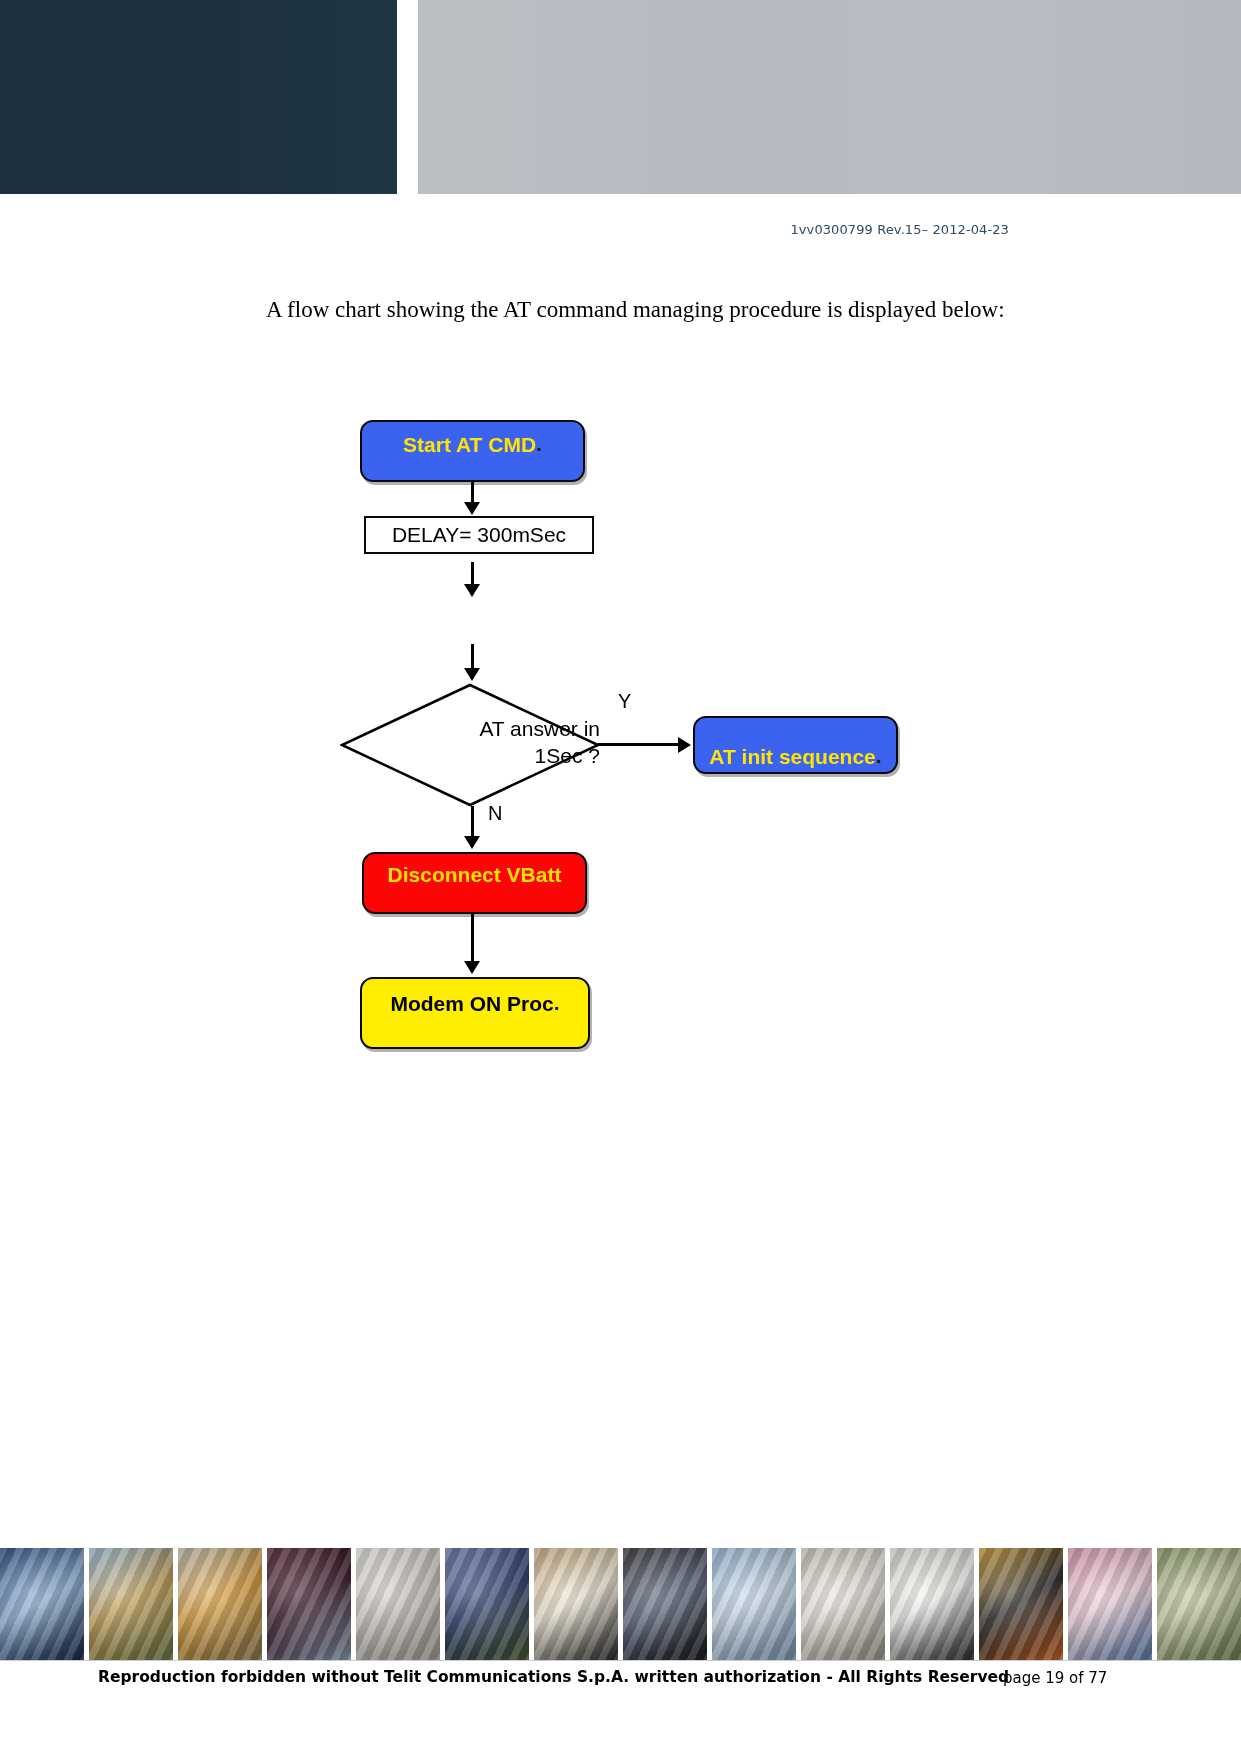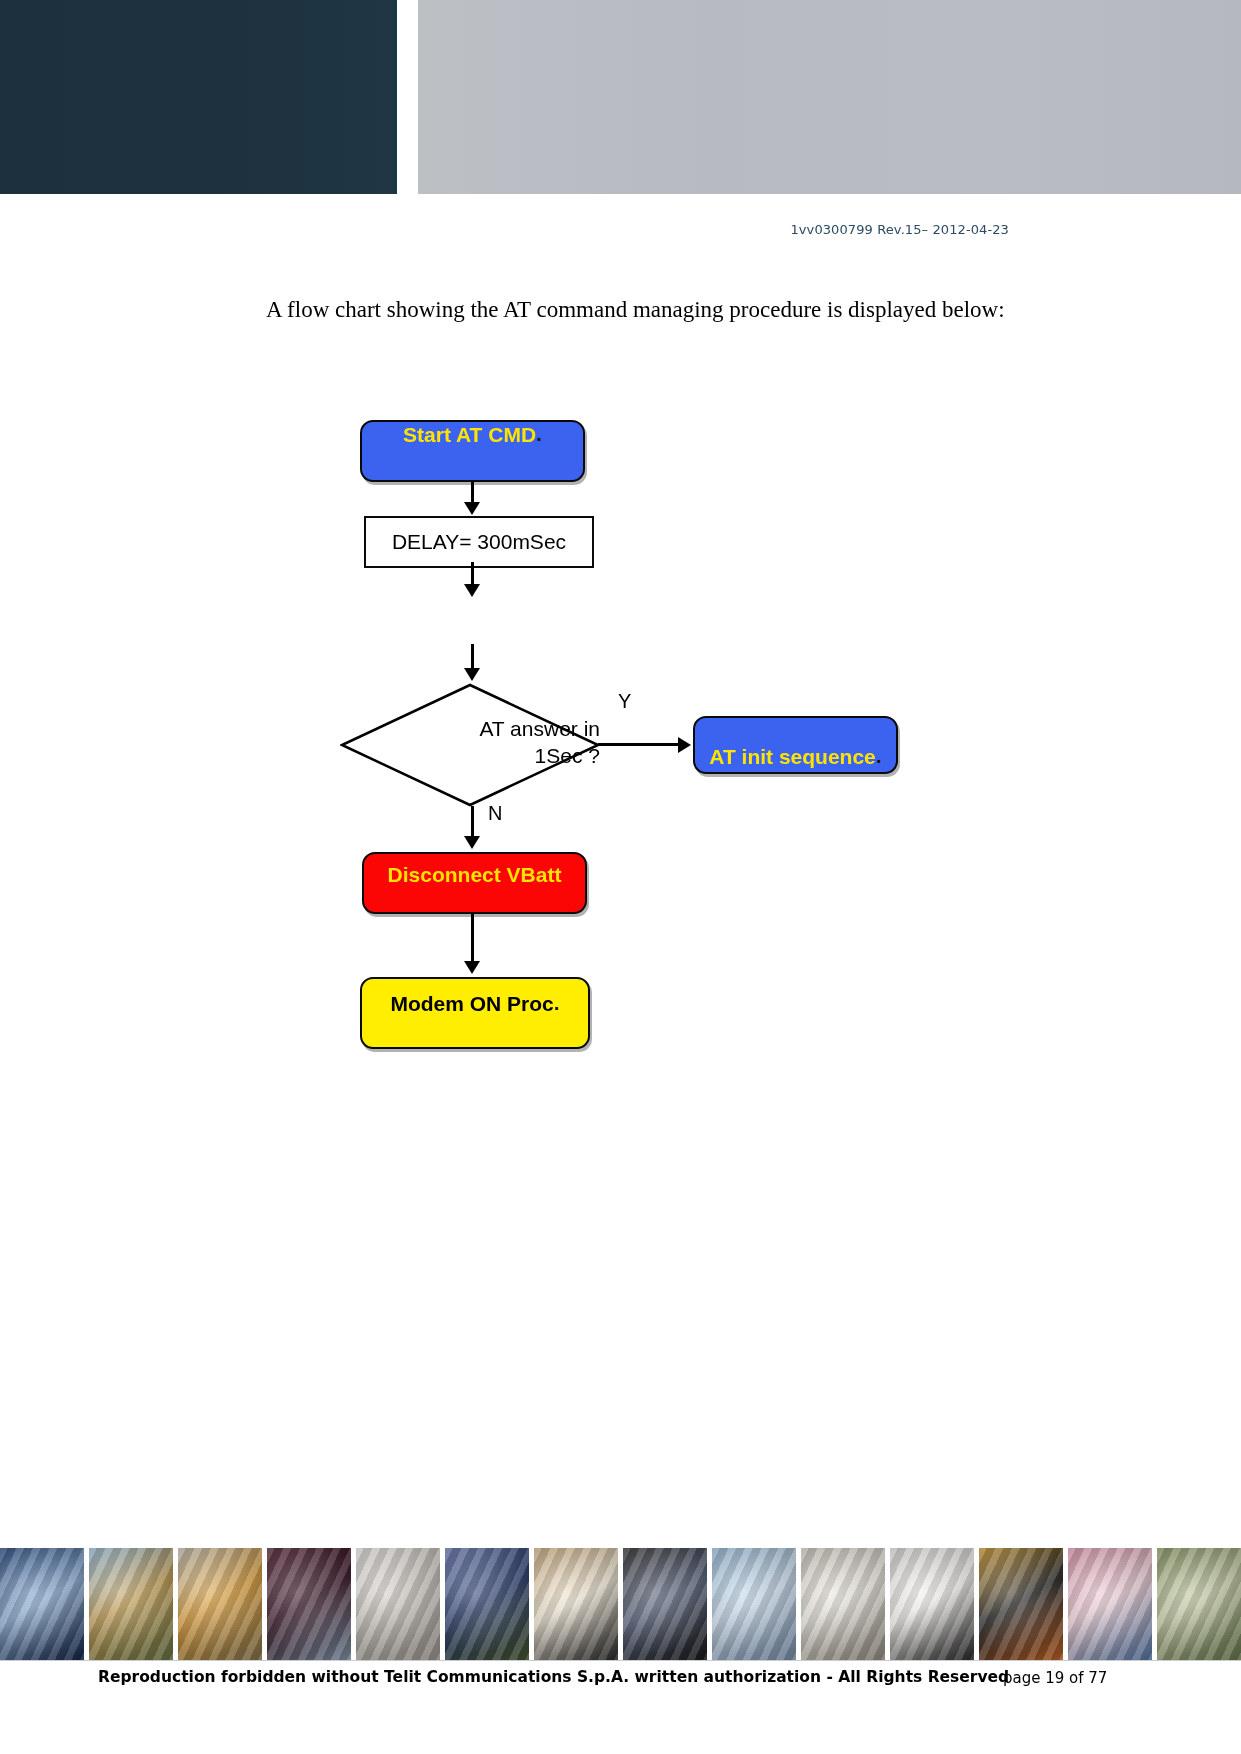--- a/index.html
+++ b/index.html
@@ -106,24 +106,25 @@
   }
   .node-label { line-height: 1.25; }
   .dot-dark { color: #1a1a1a; }
 
   #n-start {
     left: 30px; top: 0px;
     width: 225px; height: 62px;
     background: #3b63f0;
     color: #ffe400;
     align-items: flex-start;
+    padding-top: 10px;
   }
   #n-delay {
     left: 34px; top: 96px;
-    width: 230px; height: 52px;
+    width: 230px; height: 38px;
   }
   #n-enter {
     left: 40px; top: 180px;
     width: 215px; height: 44px;
   }
   #n-atinit {
     left: 363px; top: 296px;
     width: 205px; height: 58px;
     background: #3b63f0;
     color: #ffe400;

